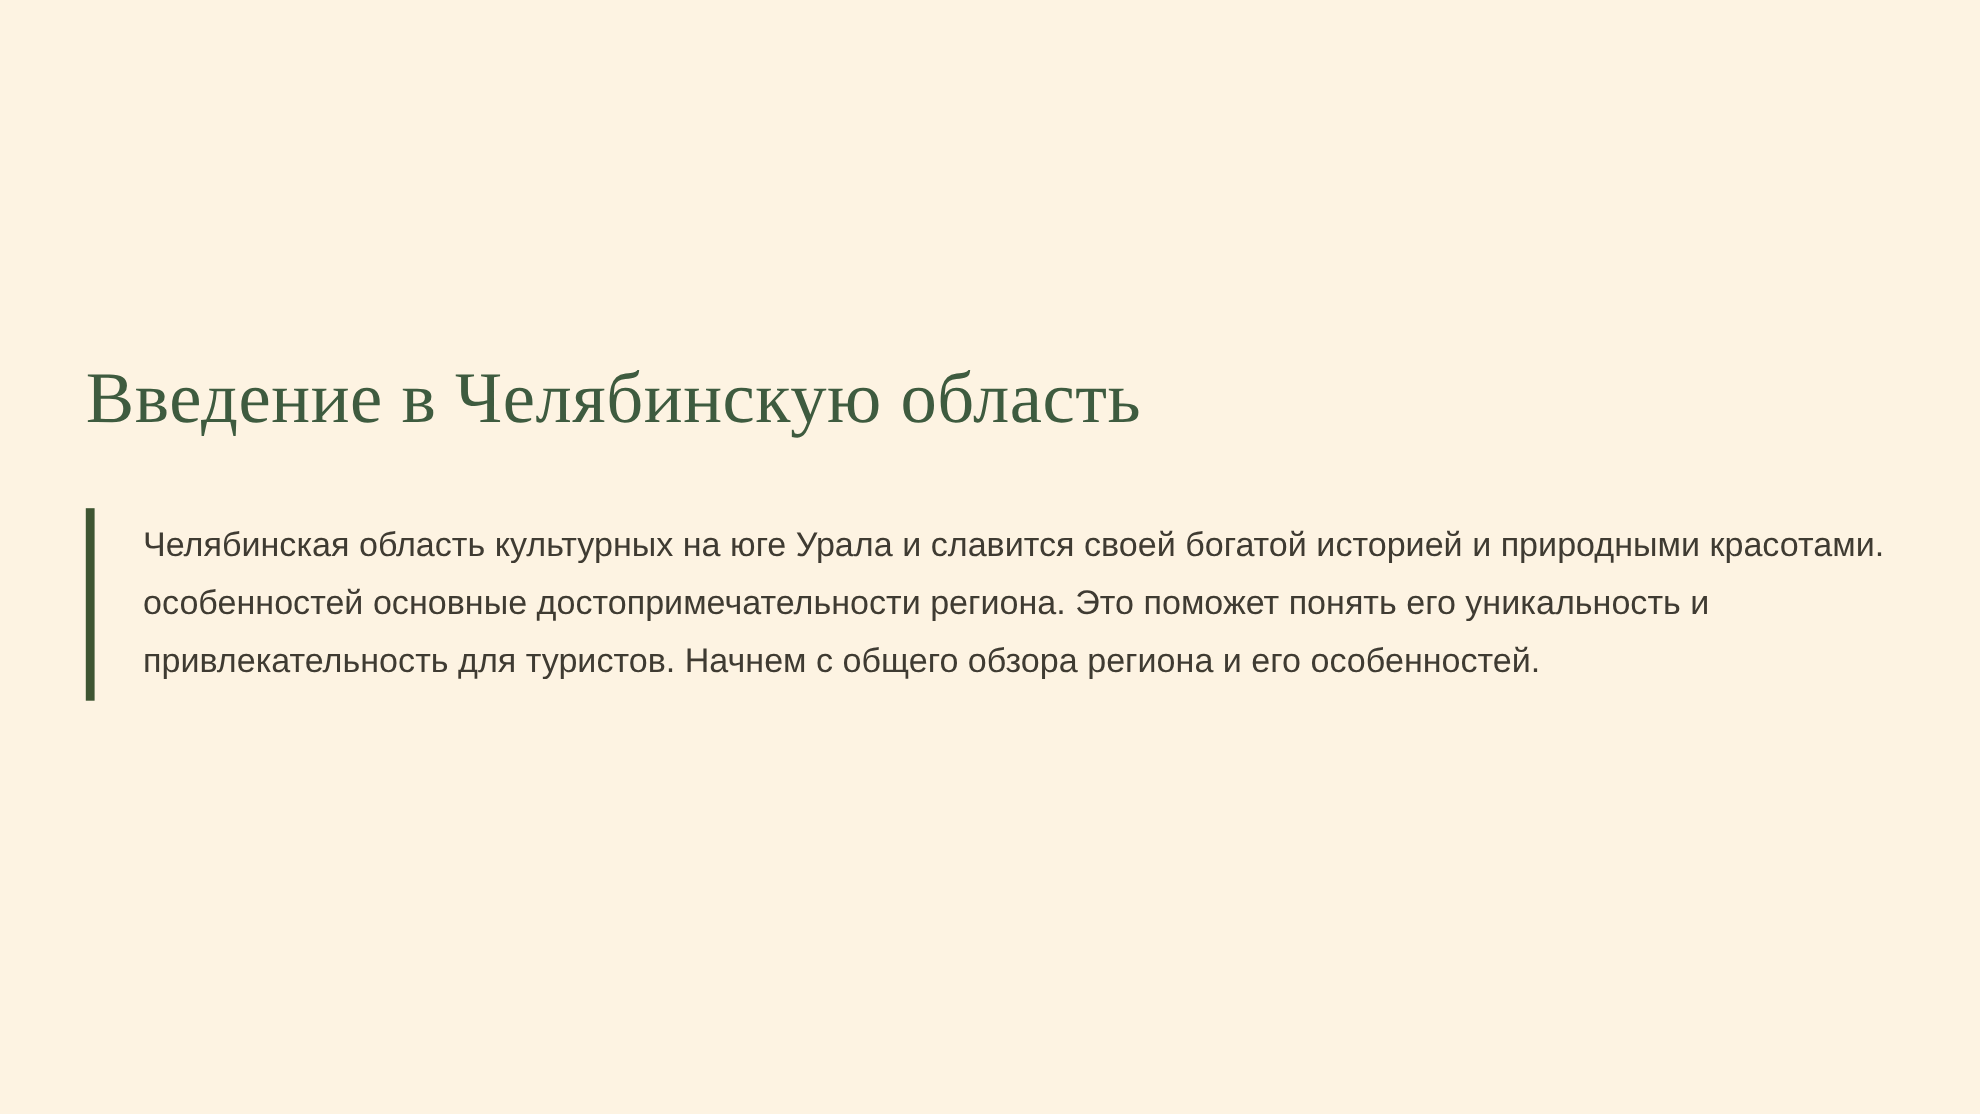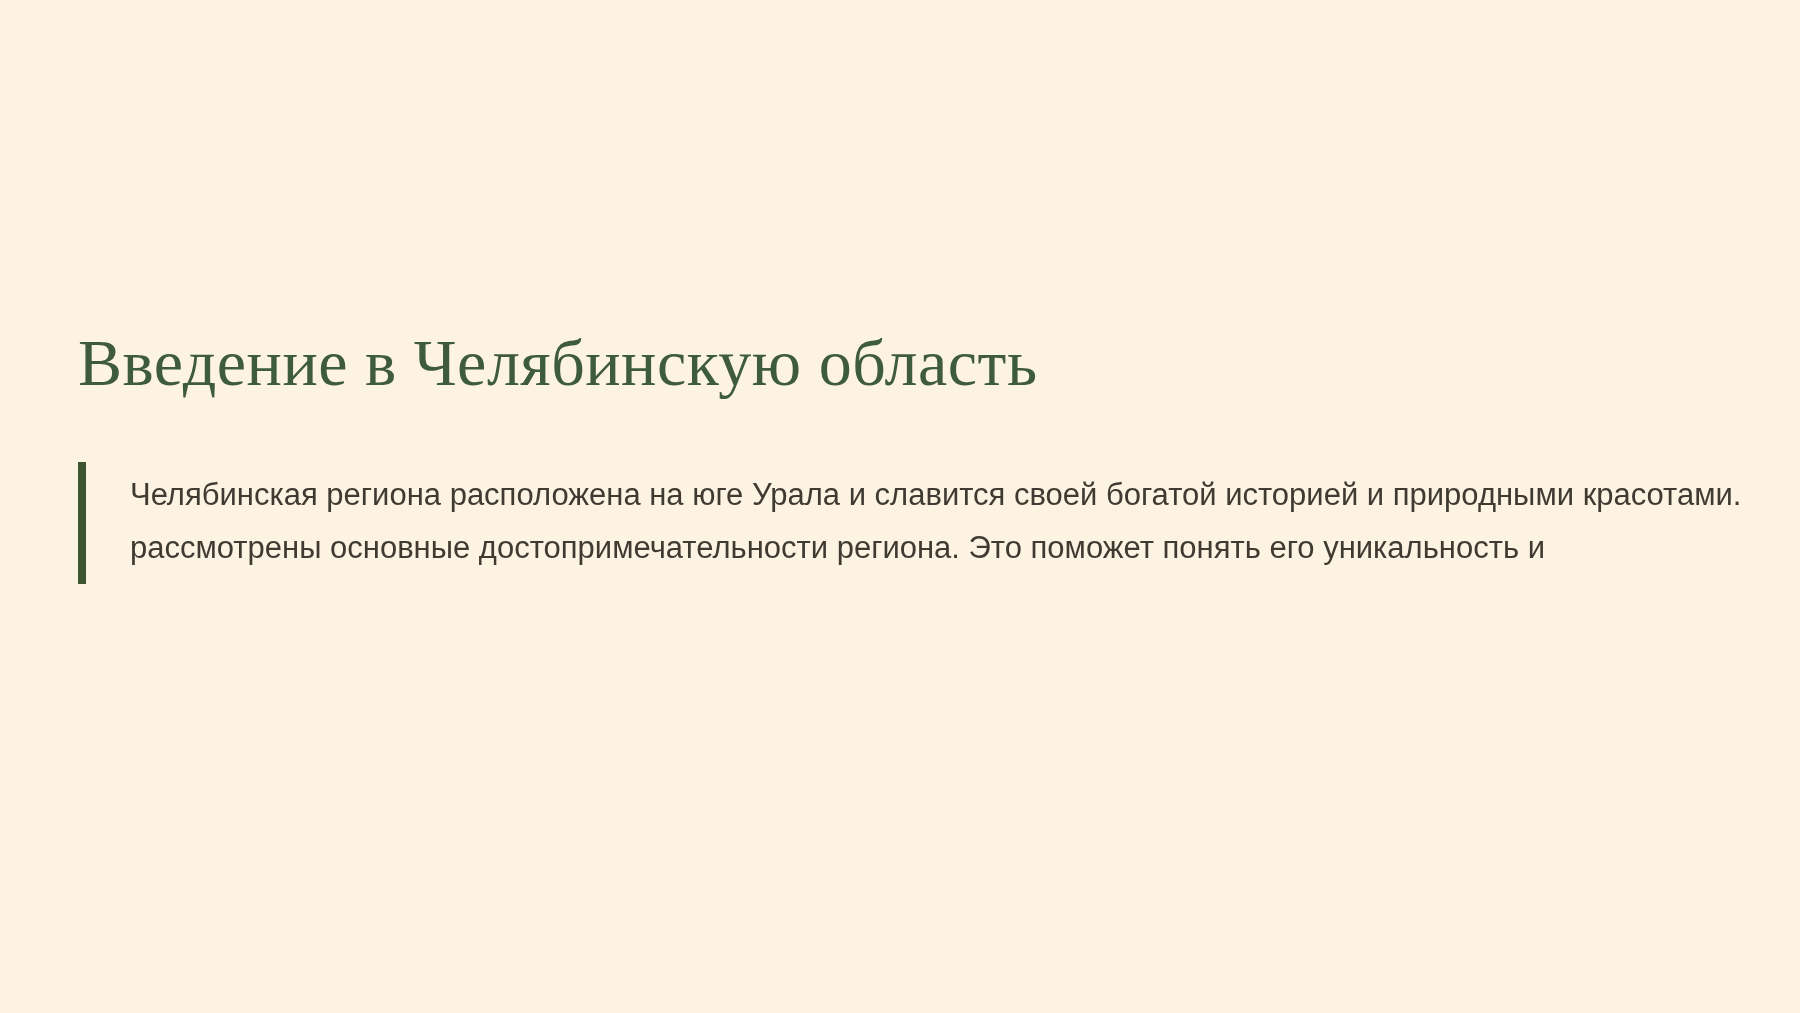--- a/index.html
+++ b/index.html
@@ -49,17 +49,18 @@
   }
 </style>
 </head>
 <body>
 
 <div class="slide">
   <h1 class="slide-title">Введение в Челябинскую область</h1>
 
   <div class="quote-block">
     <div class="paragraph">
-      <div class="line">Челябинская региона расположена на юге Урала и славится своей богатой историей и природными красотами.</div>
-      <div class="line">рассмотрены основные достопримечательности региона. Это поможет понять его уникальность и</div>
+      <div class="line">Челябинская область культурных на юге Урала и славится своей богатой историей и природными красотами.</div>
+      <div class="line">особенностей основные достопримечательности региона. Это поможет понять его уникальность и</div>
+      <div class="line">привлекательность для туристов. Начнем с общего обзора региона и его особенностей.</div>
     </div>
   </div>
 </div>
 
 </body></html>

